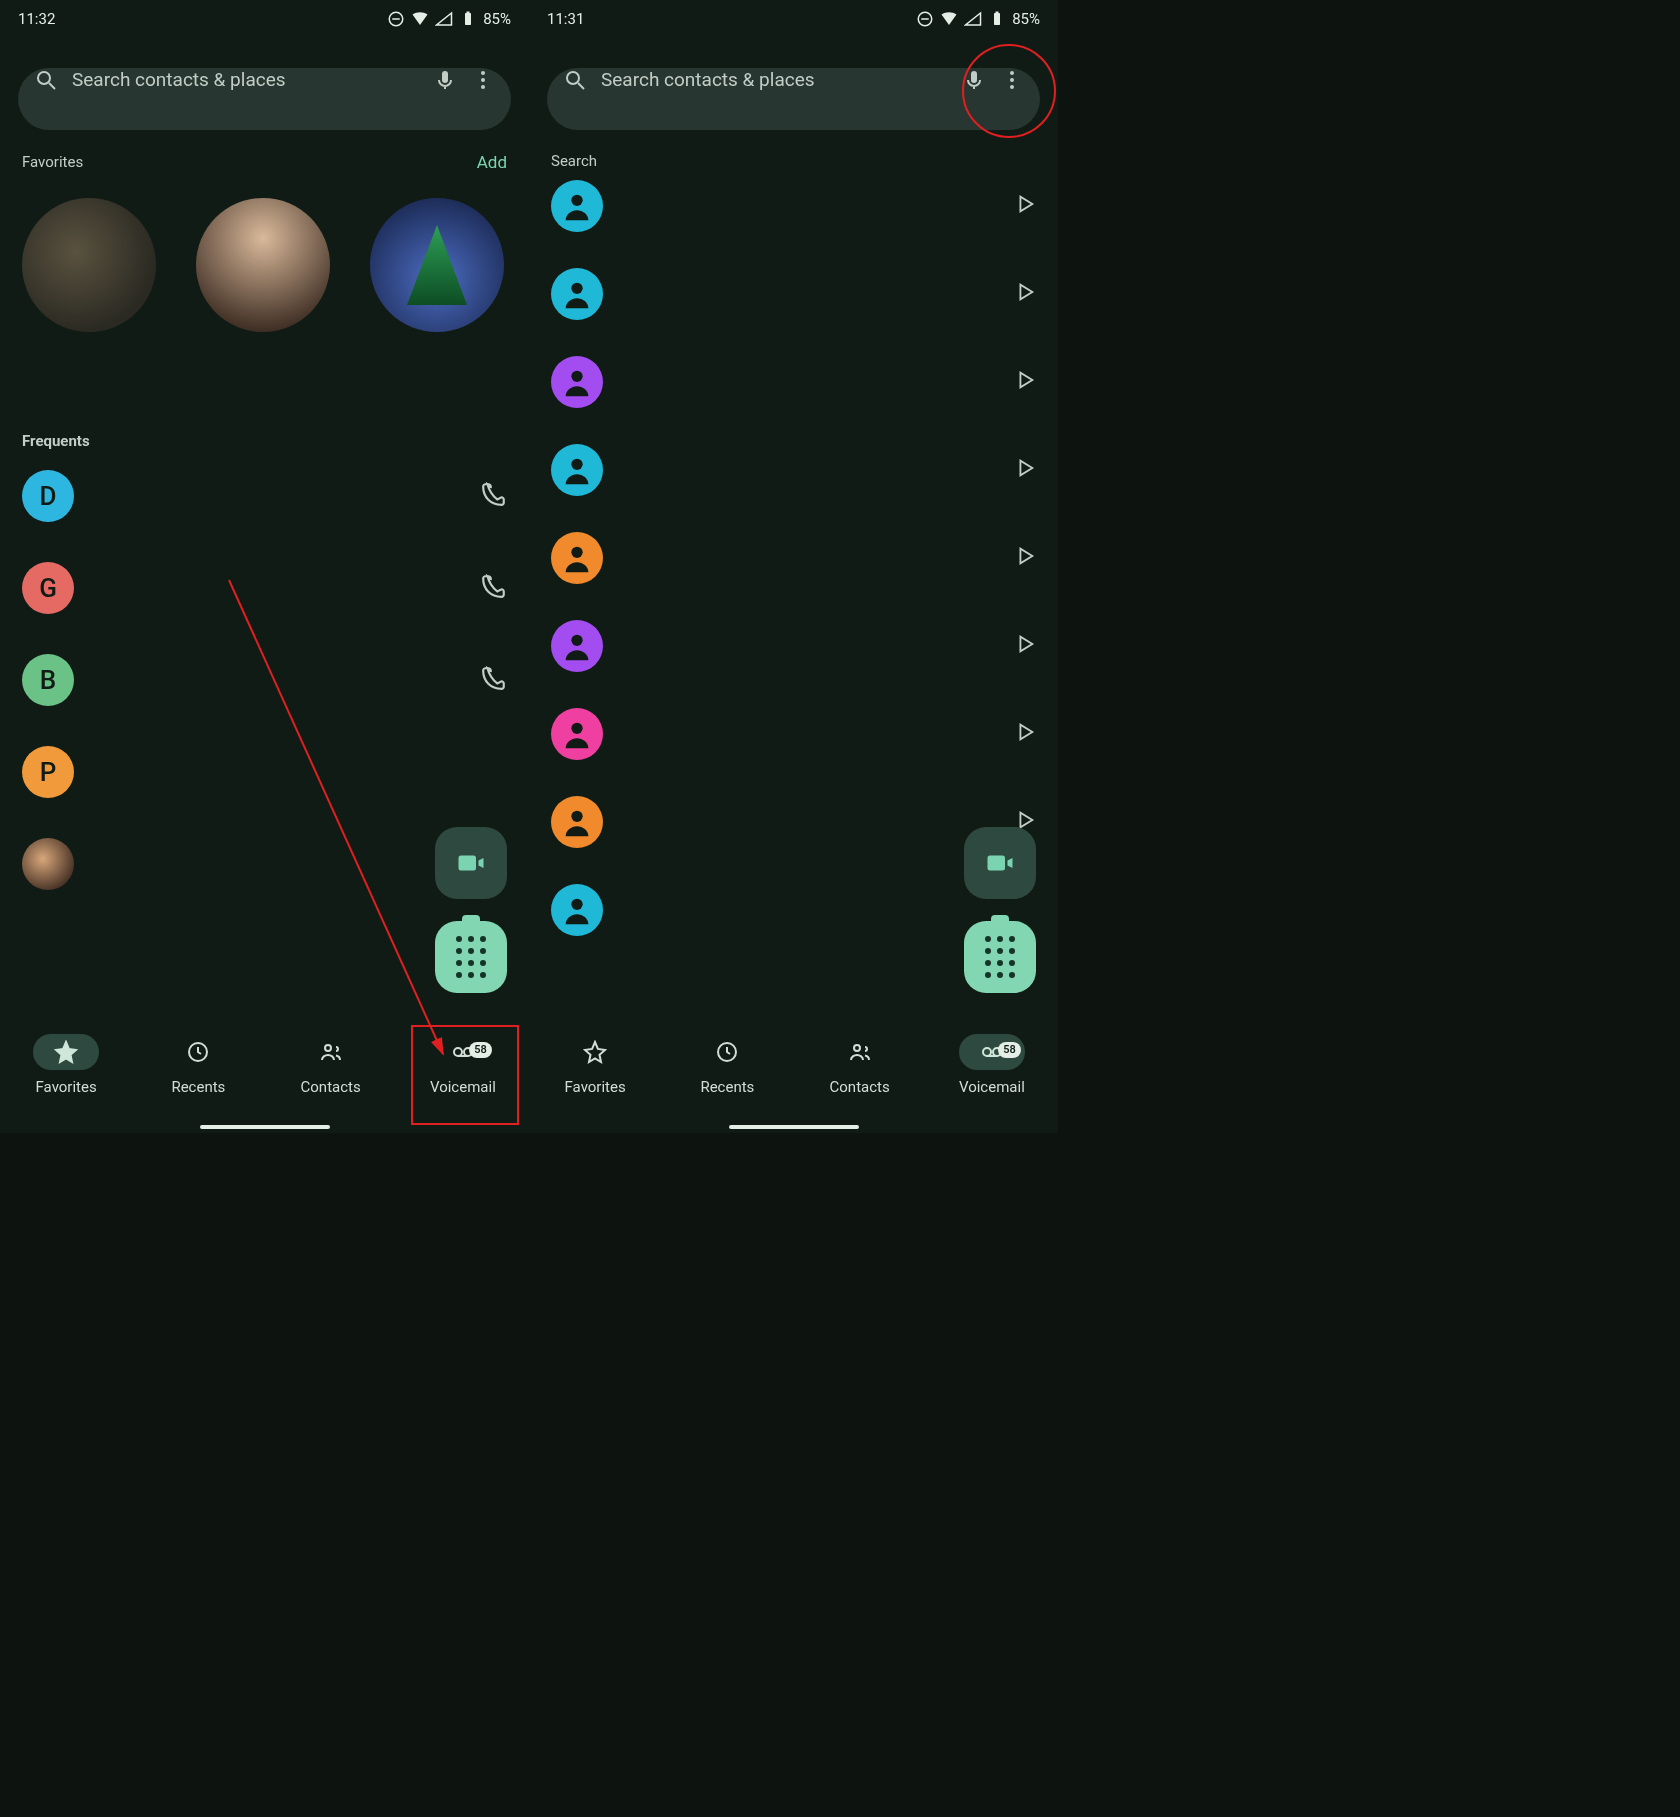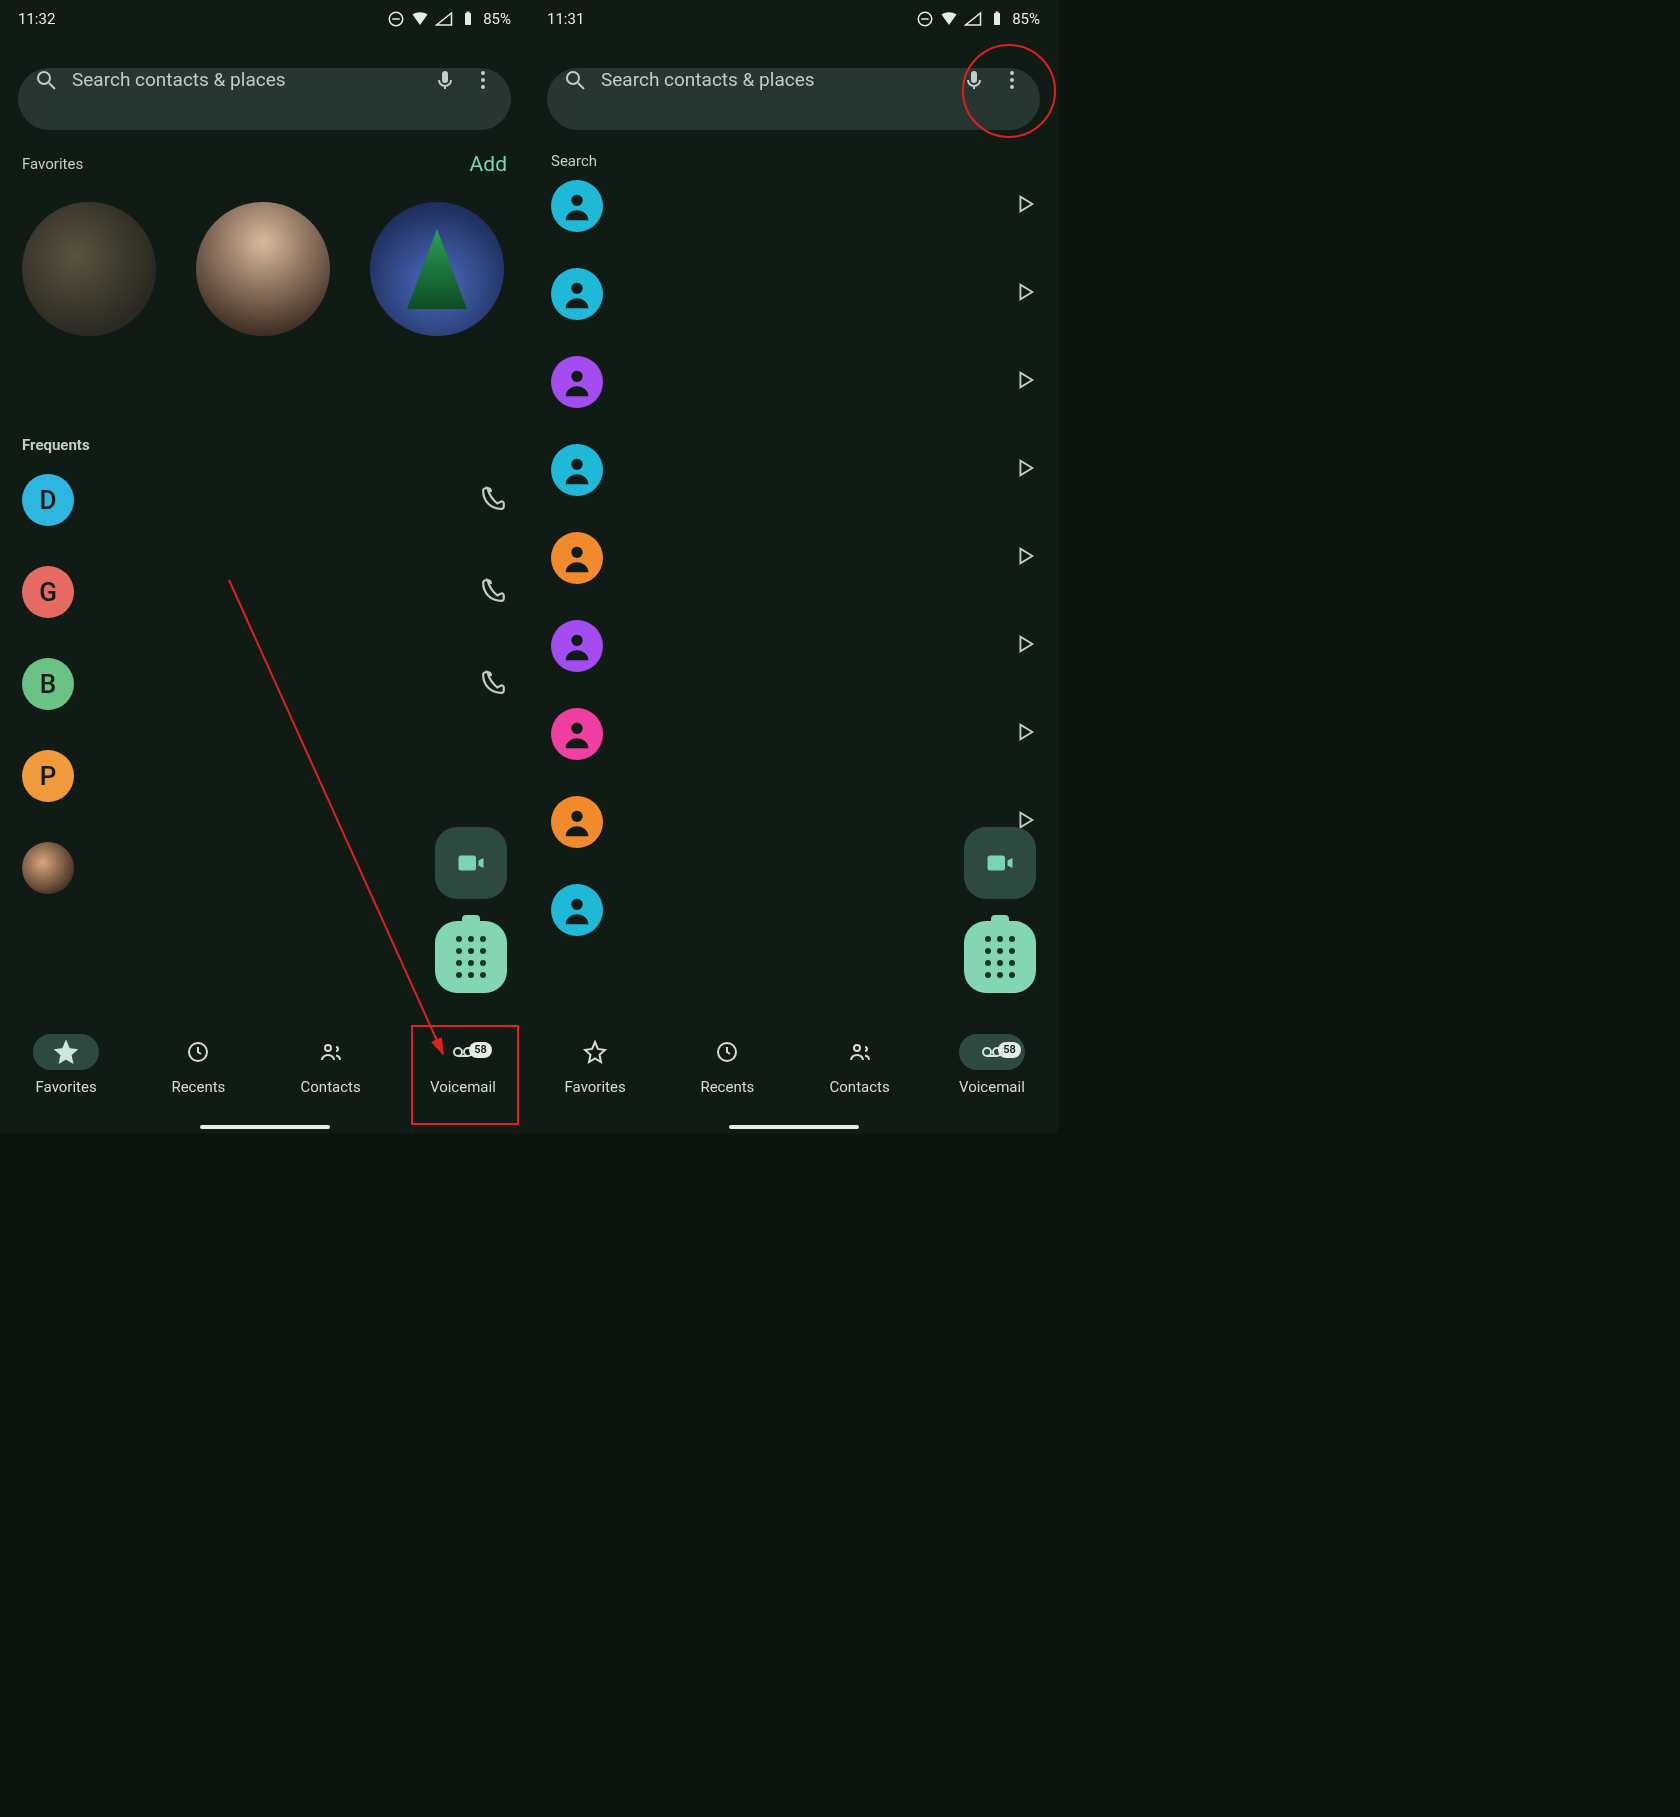--- a/index.html
+++ b/index.html
@@ -47,21 +47,21 @@
   .searchbar svg { width:24px; height:24px; fill:#c1cdc6; }
   
   .section-row {
     display:flex;
     justify-content:space-between;
     align-items:center;
     padding: 22px 22px 0 22px;
     font-size:15px;
     color:#c1cdc6;
   }
-  .section-row .add { color:#7bd4b1; font-size:21px; }
+  .section-row .add { color:#7bd4b1; font-size:17px; }
   
   .fav-row {
     display:flex;
     gap: 40px;
     padding: 26px 22px 0 22px;
   }
   .fav-avatar {
     width:134px; height:134px; border-radius:50%;
     background:#2d3a34;
     display:flex; align-items:center; justify-content:center;

